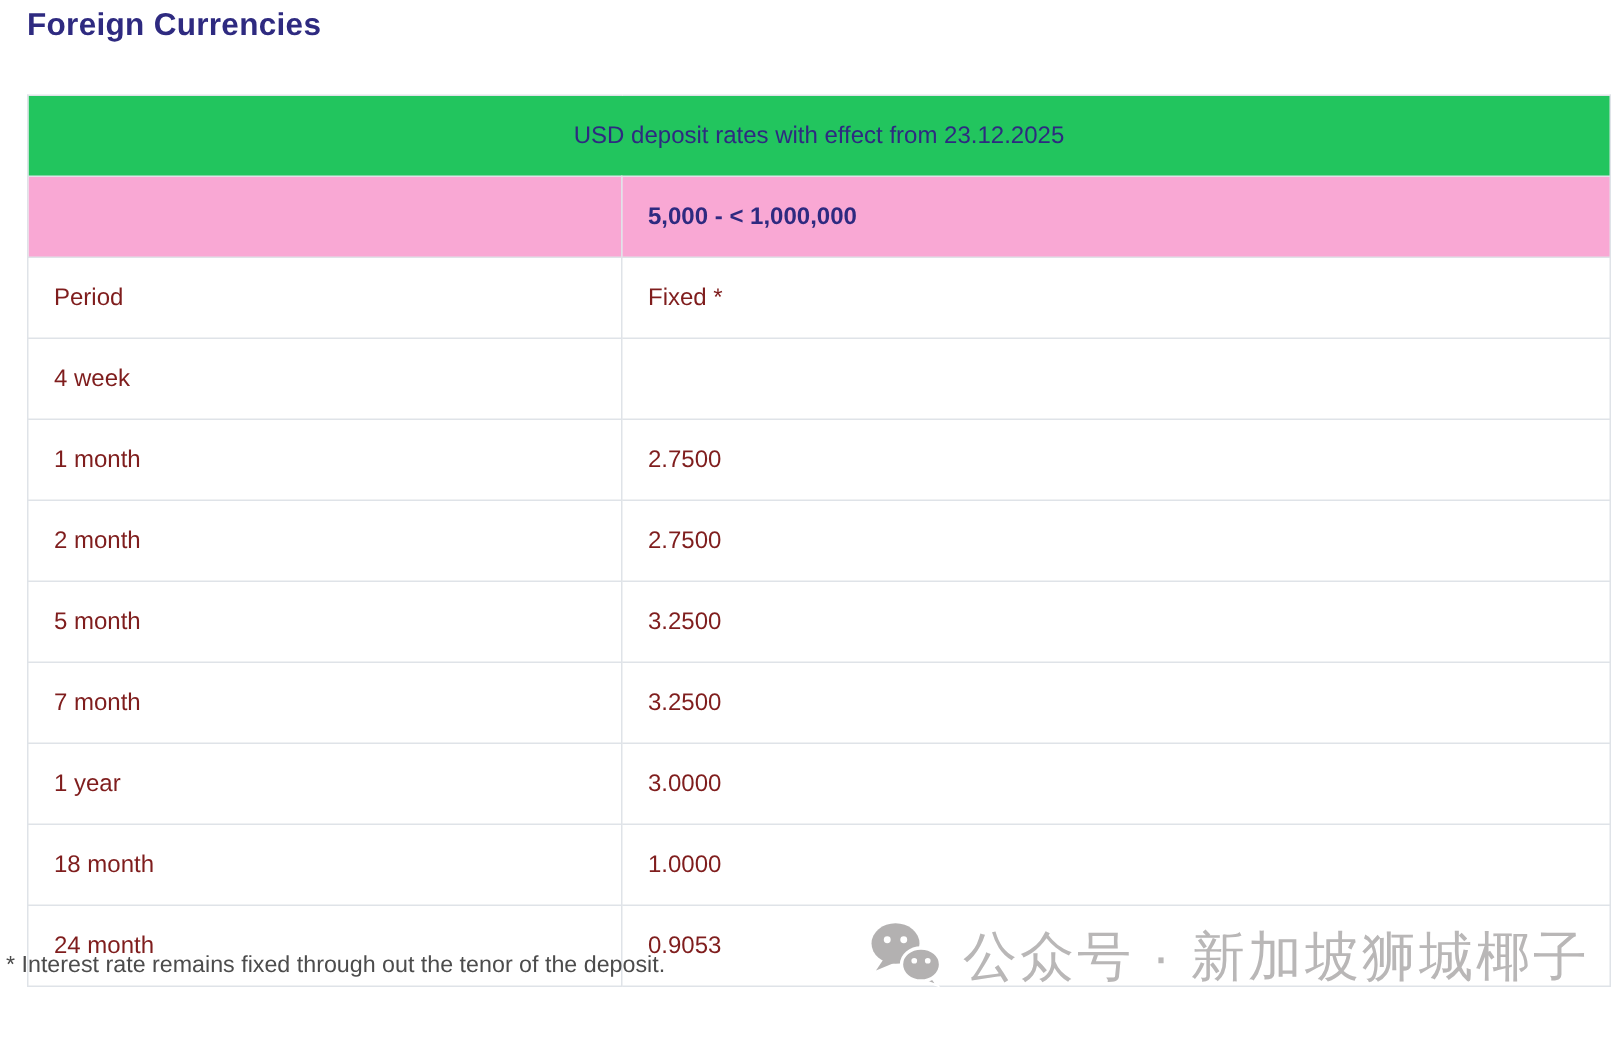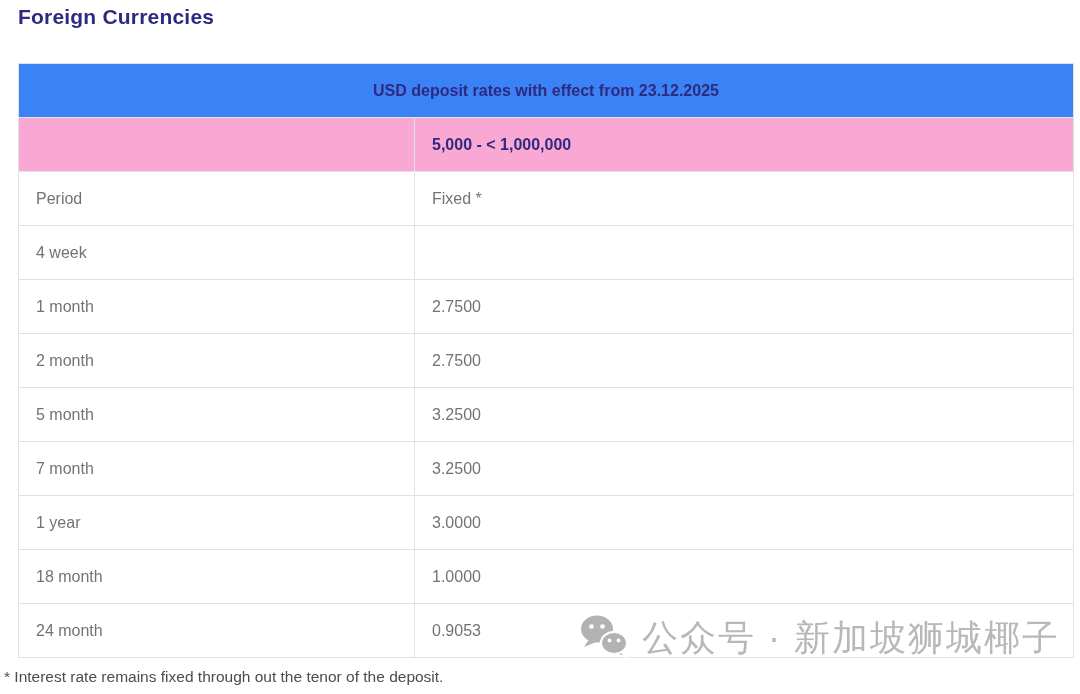--- a/index.html
+++ b/index.html
@@ -27,35 +27,35 @@
   table.rates col.c2 { width: 659px; }
   table.rates th, table.rates td {
     border: 1px solid #dfe3e8;
     height: 54px;
     padding: 0 17px;
     vertical-align: middle;
     text-align: left;
     font-weight: 400;
   }
   tr.caption-row th {
-    background: #3b82f6;
+    background: #22c55e;
     color: #2e2a80;
-    font-weight: 700;
+    font-weight: 400;
     text-align: center;
   }
   tr.tier-row th {
     background: #f9a8d4;
     color: #2e2a80;
     font-weight: 700;
   }
-  tbody td { background: #ffffff; color: #737373; }
+  tbody td { background: #ffffff; color: #7f1d1d; }
 
   .footnote {
     position: absolute;
-    left: 4px; top: 668px;
+    left: 4px; top: 635px;
     font-size: 15.5px;
     color: #4c4c4c;
   }
 
   .watermark {
     position: absolute;
     right: 20px; top: 614px;
     display: flex;
     align-items: flex-start;
     gap: 14px;

